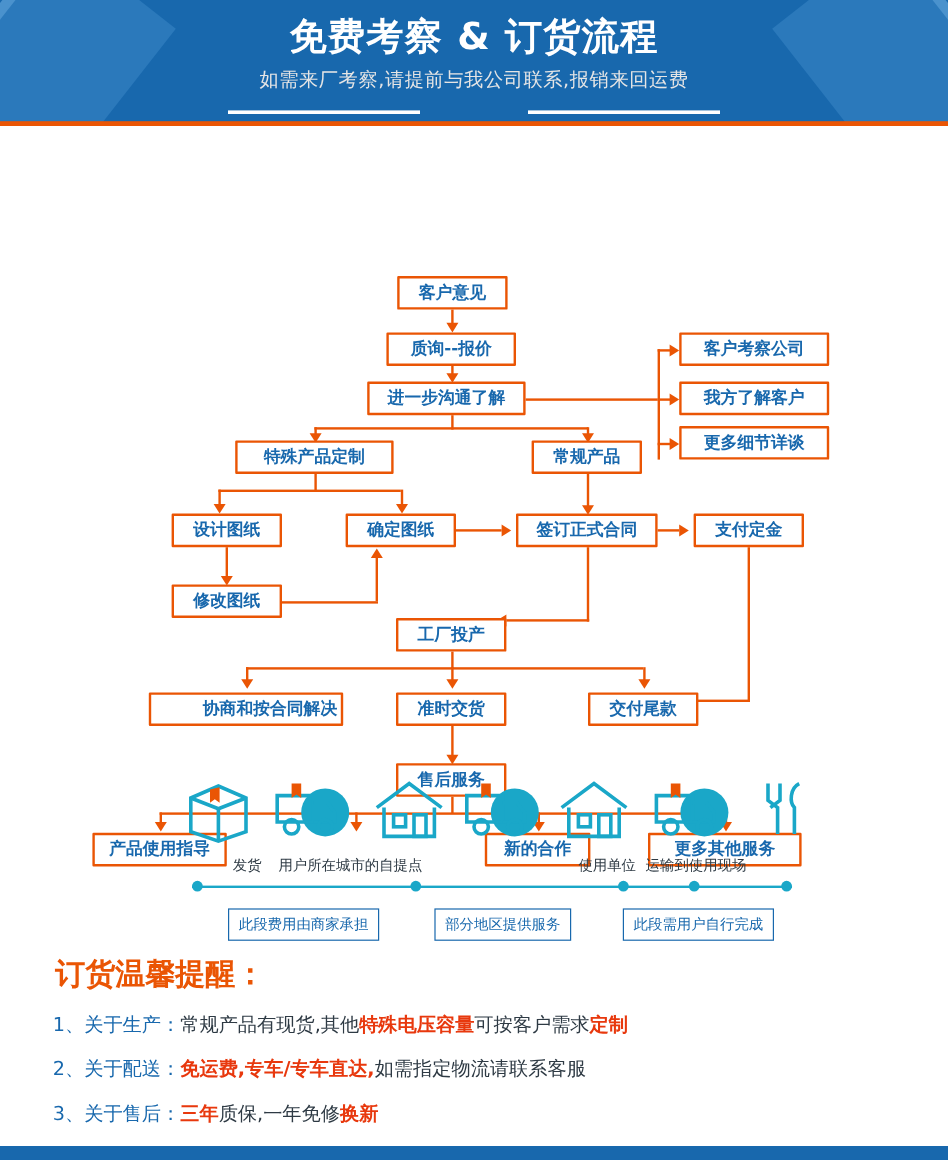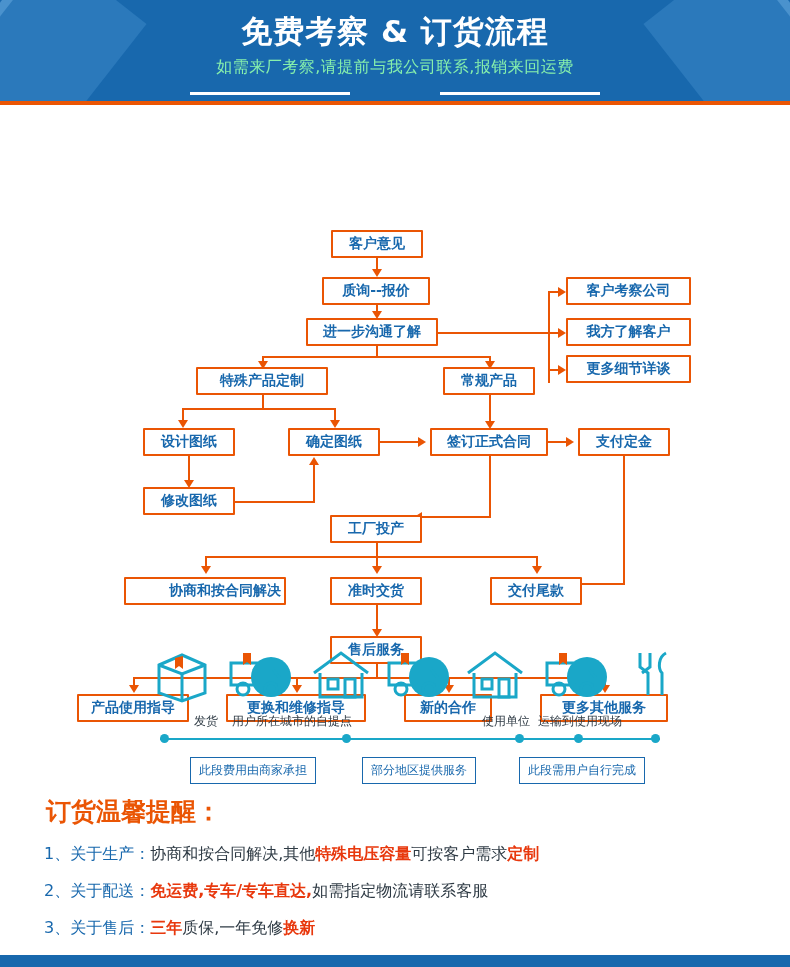--- a/index.html
+++ b/index.html
@@ -33,21 +33,21 @@
   .hdr-tri-r2 {
     position:absolute; right:-60px; top:10px; width:120px; height:180px;
     background:#4a92cd; transform: rotate(-38deg);
   }
   .hdr-inner { position:relative; z-index:3; text-align:center; padding-top:14px; }
   .hdr-title {
     color:#ffffff; font-size:31px; font-weight:bold; letter-spacing:1px;
     line-height:1.1;
   }
   .hdr-sub {
-    color:#86efac; font-size:16px; margin-top:9px; letter-spacing:0.5px;
+    color:#e5e5e5; font-size:16px; margin-top:9px; letter-spacing:0.5px;
   }
   .hdr-rule {
     position:absolute; z-index:3; top:92px; height:3px; background:#ffffff;
   }
   .hdr-rule.left { left:190px; width:160px; }
   .hdr-rule.right { right:190px; width:160px; }
   .hdr-bottom-bar {
     position:absolute; left:0; top:101px; width:790px; height:4px; background:#ea5504; z-index:4;
   }
 
@@ -229,21 +229,20 @@
   <div class="ln v" style="left:133px; top:572px; height:12px;"></div>
   <div class="arw down" style="left:129px; top:580px;"></div>
   <div class="ln v" style="left:296px; top:572px; height:12px;"></div>
   <div class="arw down" style="left:292px; top:580px;"></div>
   <div class="ln v" style="left:448px; top:572px; height:12px;"></div>
   <div class="arw down" style="left:444px; top:580px;"></div>
   <div class="ln v" style="left:604px; top:572px; height:12px;"></div>
   <div class="arw down" style="left:600px; top:580px;"></div>
 
   <div class="node" style="left:77px; top:589px; width:112px;">产品使用指导</div>
-  <div class="node" style="left:226px; top:589px; width:140px;">更换和维修指导</div>
   <div class="node" style="left:404px; top:589px; width:88px;">新的合作</div>
   <div class="node" style="left:540px; top:589px; width:128px;">更多其他服务</div>
 </div>
 
 <div class="strip">
 
   <div class="icon-cell" style="left:146px; top:22px; width:72px;">
     <svg width="62" height="56" viewBox="0 0 62 56">
       <path d="M8 18 L31 8 L54 18 L54 46 L31 54 L8 46 Z" fill="none" stroke="#1aa7c8" stroke-width="3"></path>
       <path d="M8 18 L31 27 L54 18" fill="none" stroke="#1aa7c8" stroke-width="3"></path>
@@ -327,21 +326,21 @@
   <div class="dot" style="left:491px;"></div>
 </div>
 <div class="tag" style="left:190px; top:757px;">此段费用由商家承担</div>
 <div class="tag" style="left:362px; top:757px;">部分地区提供服务</div>
 <div class="tag" style="left:519px; top:757px;">此段需用户自行完成</div>
 
 <div class="notes">
   <div class="notes-title">订货温馨提醒：</div>
 
   <div class="note-row">
-    <span class="lead">1、关于生产：</span><span class="body">协商和按合同解决,其他</span><span class="hl">特殊电压容量</span><span class="body">可按客户需求</span><span class="hl">定制</span>
+    <span class="lead">1、关于生产：</span><span class="body">常规产品有现货,其他</span><span class="hl">特殊电压容量</span><span class="body">可按客户需求</span><span class="hl">定制</span>
   </div>
 
   <div class="note-row">
     <span class="lead">2、关于配送：</span><span class="hl">免运费,专车/专车直达,</span><span class="body">如需指定物流请联系客服</span>
   </div>
 
   <div class="note-row">
     <span class="lead">3、关于售后：</span><span class="hl">三年</span><span class="body">质保,一年免修</span><span class="hl">换新</span>
   </div>
 </div>

